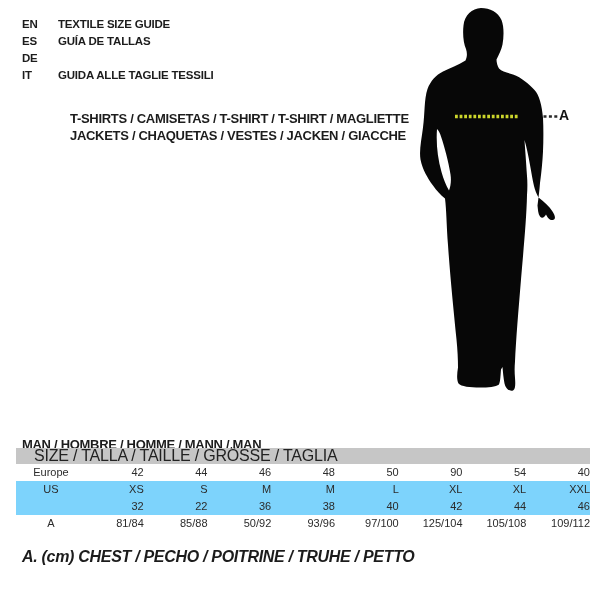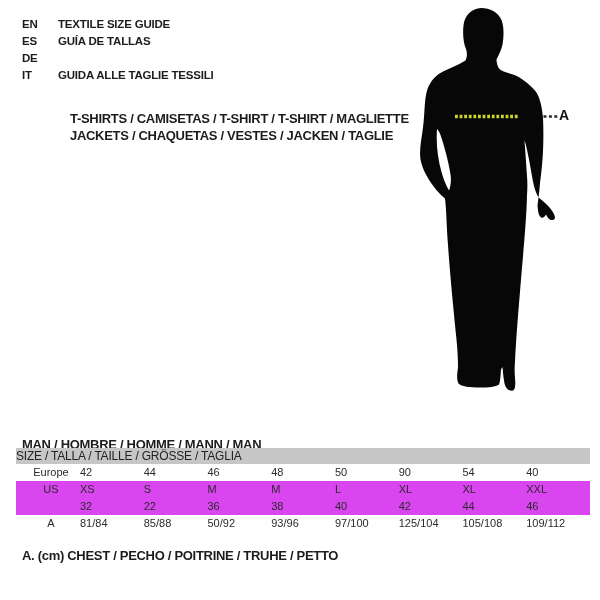--- a/index.html
+++ b/index.html
@@ -41,38 +41,38 @@
   .section-title {
     left: 22px; top: 420px;
     font-size: 13px; font-weight: 700; letter-spacing: -0.3px; white-space: nowrap; margin-top: 17px;
   }
 
   
   .size-table { left: 16px; top: 448px; width: 574px; }
   .table-header {
     height: 16px; line-height: 16px;
     background: #c6c6c6;
-    font-size: 12px; font-weight: 400; letter-spacing: -0.2px;
-    padding-left: 0; color: #222;
+    font-size: 16px; font-weight: 400; letter-spacing: -0.2px;
+    padding-left: 18px; color: #222;
     white-space: nowrap;
   }
   .table-row {
     display: grid;
     grid-template-columns: 64px repeat(8, 1fr);
     height: 17px; line-height: 17px;
     font-size: 11px; color: #2b2b2b;
   }
-  .table-row.stripe { background: #d946ef; }
+  .table-row.stripe { background: #7dd3fc; }
   .row-label { text-align: center; padding-left: 6px; }
-  .cell { text-align: left; }
+  .cell { text-align: right; }
 
   
   .footnote {
     left: 22px; top: 548px;
-    font-size: 13px; font-weight: 700; letter-spacing: -0.3px; white-space: nowrap;
+    font-size: 16px; font-weight: 700; letter-spacing: -0.3px; white-space: nowrap; font-style: italic;
   }
 </style>
 </head>
 <body>
 
 <div class="abs lang-list">
   <div class="lang-row">
     <span class="lang-code">EN</span>
     <span class="lang-label">TEXTILE SIZE GUIDE</span>
   </div>
@@ -84,21 +84,21 @@
     <span class="lang-code">DE</span>
   </div>
   <div class="lang-row">
     <span class="lang-code">IT</span>
     <span class="lang-label">GUIDA ALLE TAGLIE TESSILI</span>
   </div>
 </div>
 
 <div class="abs categories">
   <div class="category-line">T-SHIRTS / CAMISETAS / T-SHIRT / T-SHIRT / MAGLIETTE</div>
-  <div class="category-line">JACKETS / CHAQUETAS / VESTES / JACKEN / TAGLIE</div>
+  <div class="category-line">JACKETS / CHAQUETAS / VESTES / JACKEN / GIACCHE</div>
 </div>
 
 <svg class="abs figure-svg" viewBox="400 0 200 400" xmlns="http://www.w3.org/2000/svg">
   <path fill-rule="evenodd" d="M 481 8
            C 472 8.5 464.5 15 463.5 25.5
            C 462.5 34 463.5 43 466 49
            C 467.5 53.5 467 57.5 465.5 60.5
            C 458 65.5 450 68 443 71.5
            C 436 75 430.5 81 427.5 89
            C 424 99.5 425 113.5 423 127.5

